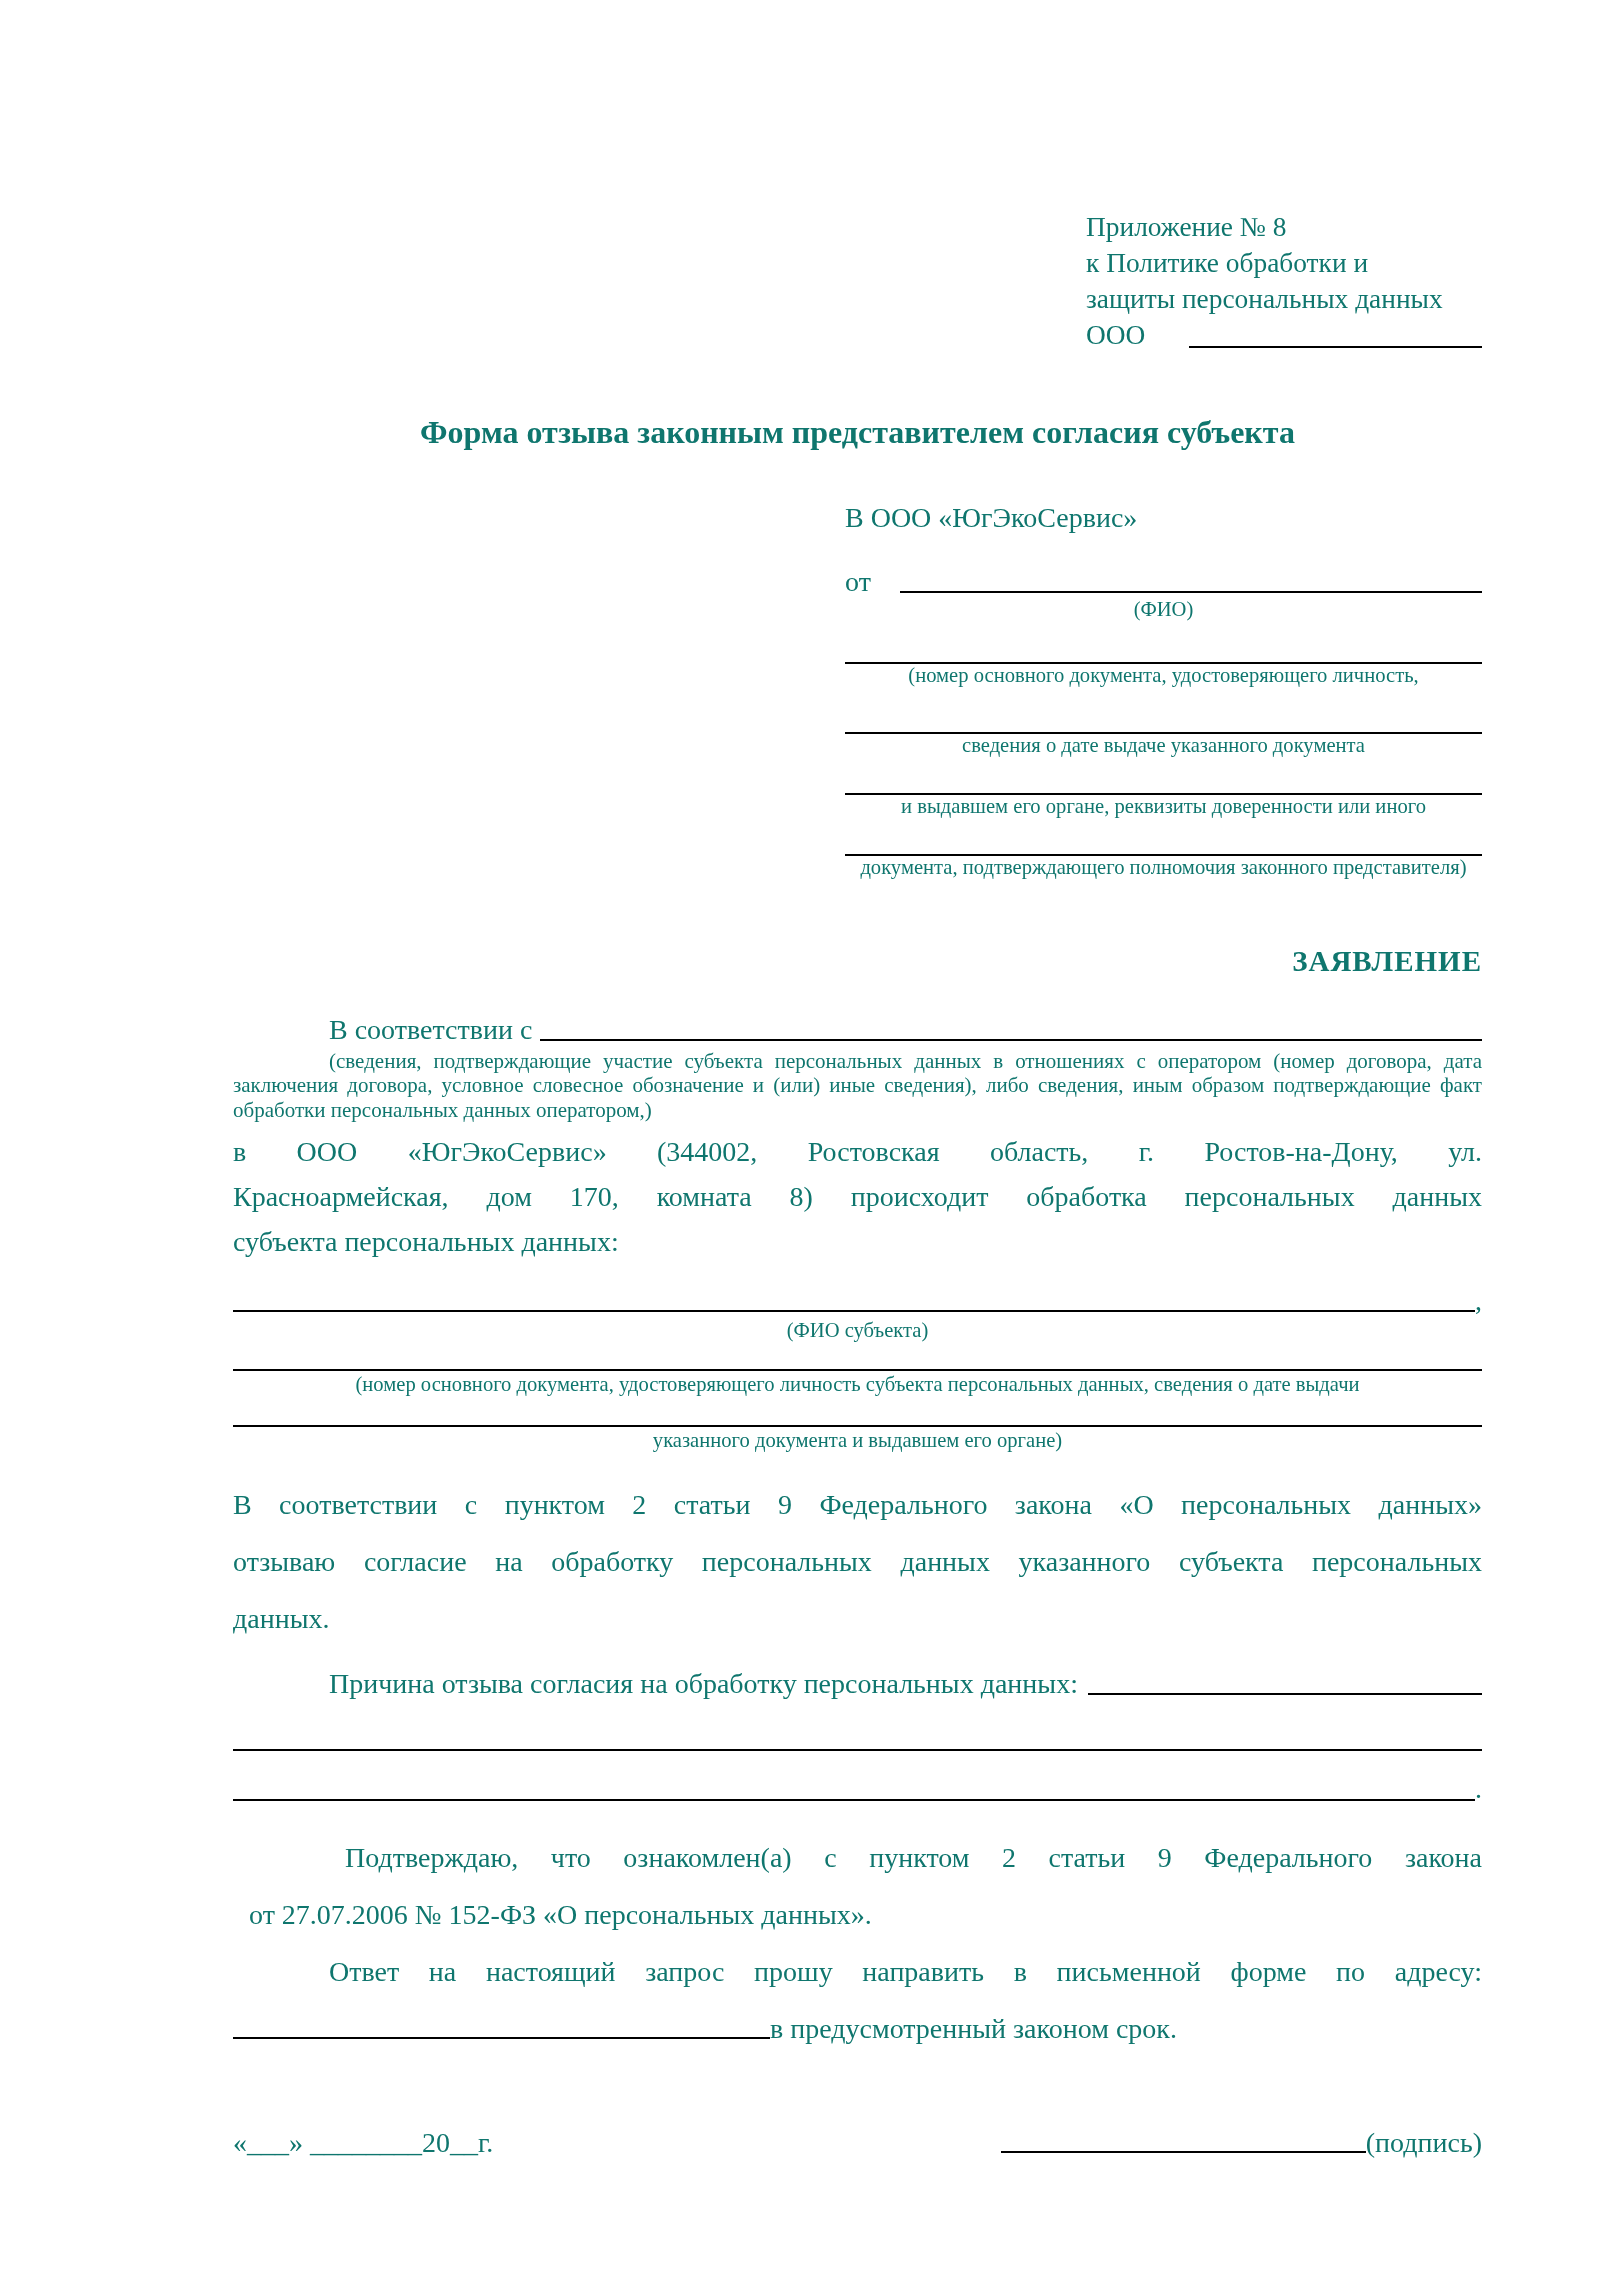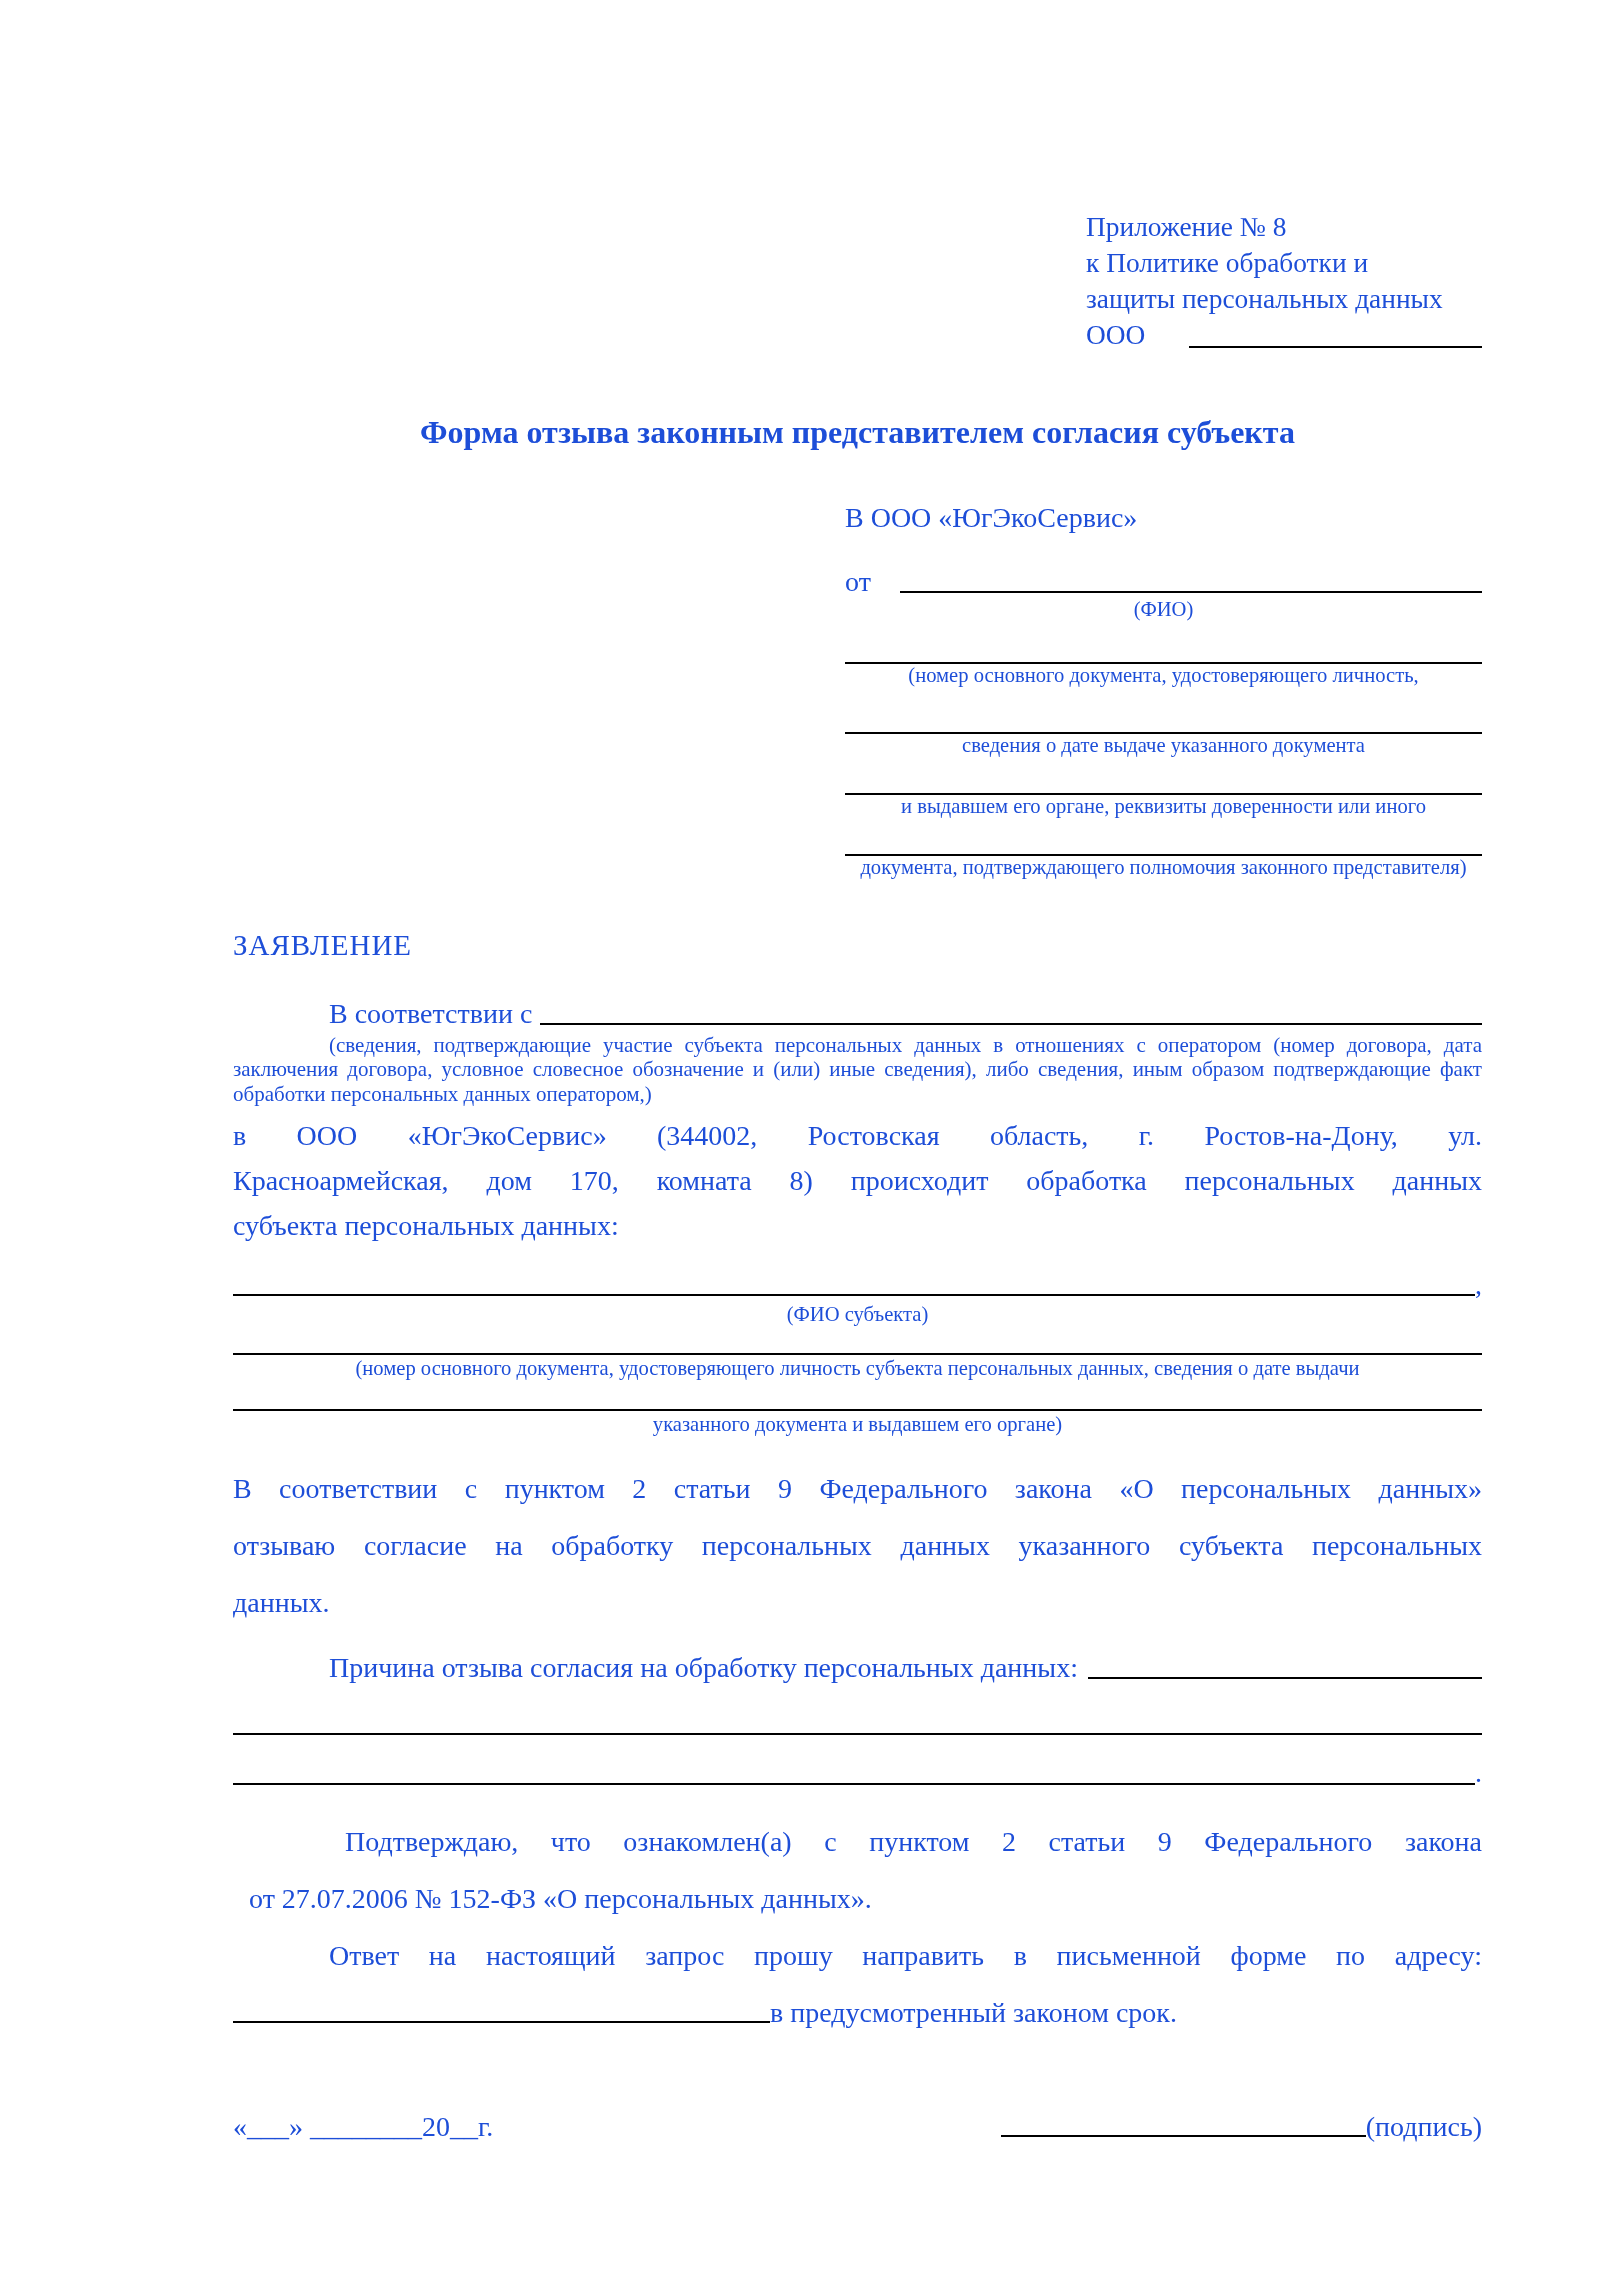--- a/index.html
+++ b/index.html
@@ -1,21 +1,21 @@
 <!DOCTYPE html>
 <html><head>
 <meta charset="utf-8">
 <style>
   html,body { margin:0; padding:0; background:#888; }
   .page {
     position:relative;
     width:1621px; height:2293px;
     margin:0 auto;
     background:#ffffff;
-    color:#1d4ed8;
+    color:#0f766e;
     font-family:"Liberation Serif","DejaVu Serif",serif;
     font-size:28px;
     box-sizing:border-box;
     padding:0 139px 0 233px;
     overflow:hidden;
   }
   
   .annex { margin-left:853px; padding-top:209px; font-size:27.4px; line-height:36px; }
   .annex-row { display:flex; align-items:flex-end;gap:44px; }
   
@@ -24,21 +24,21 @@
   
   .title { margin-top:56px; text-align:center; font-weight:bold; font-size:32px; line-height:46px; }
   
   .addr { margin-left:612px; width:637px; margin-top:43px; }
   .addr-to { line-height:39px; }
   .from-row { display:flex; align-items:flex-end; margin-top:15.7px; height:45px;gap:19px; }
   .from-row .lbl { padding-right:9.8px; }
   .cap { font-size:20.6px; line-height:23.5px; text-align:center; white-space:nowrap; }
   .b1 { margin-top:41px; } .b2 { margin-top:44px; } .b3 { margin-top:36px; } .b4 { margin-top:35px; }
   
-  .heading { margin-top:47px; text-align:left; font-size:29px; letter-spacing:1px; line-height:39px; }
+  .heading { margin-top:63px; text-align:right; font-size:29px; letter-spacing:1px; line-height:39px;font-weight:bold; }
   .acc-row { display:flex; align-items:flex-end; margin-top:25.5px; height:39px; }
   .acc-row .lbl { padding-left:96px; padding-right:7.8px; white-space:nowrap; }
   .note { font-size:21px; line-height:24.5px; text-align:justify; text-indent:96px; margin-top:2.9px; }
   .para46 { line-height:45px; margin-top:6.9px; }
   .jl { text-align:justify; text-align-last:justify; }
   .fio-row { display:flex; align-items:flex-end; margin-top:17.6px; height:35px; }
   .capc { font-size:20.6px; line-height:23.5px; text-align:center; margin-top:2px; }
   .sb1 { margin-top:26.5px; } .sb2 { margin-top:29px; }
   .para58 { line-height:57px; }
   .wd { margin-top:23.5px; }

